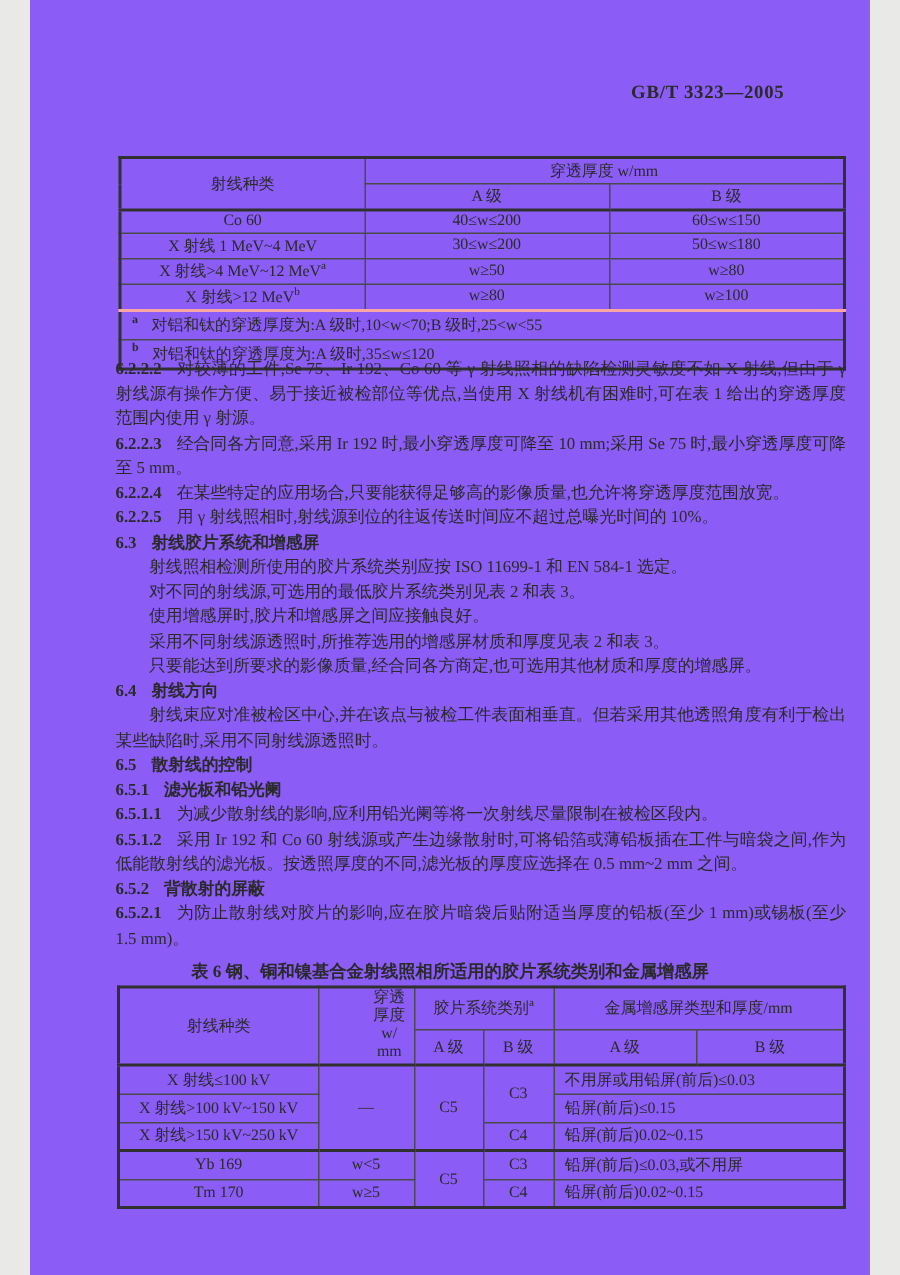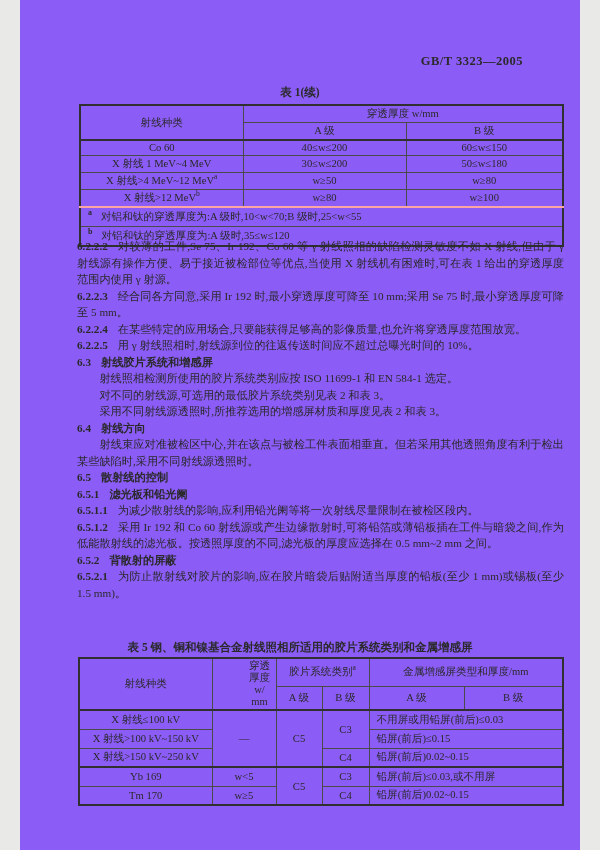--- a/index.html
+++ b/index.html
@@ -50,21 +50,20 @@
   .t2 tr.grp td { border-top:2px solid #303030; }
   .two-line div { line-height:12px;margin-left:31px; }
 </style>
 </head>
 <body>
 
 <div class="page">
 
   <div class="std-no">GB/T 3323—2005</div>
 
-  <div class="tbl-title t1-title">表 1(续)</div>
 
   <table class="t1">
     <colgroup>
         <col style="width:163px">
         <col style="width:163px">
         <col style="width:157px">
       </colgroup>
     <tbody>
         <tr class="h">
       <td rowspan="2" class="bb2">射线种类</td>
@@ -104,32 +103,34 @@
     </table>
 
   <div class="body-text">
       <p><span class="p-num">6.2.2.2</span>对较薄的工件,Se 75、Ir 192、Co 60 等 γ 射线照相的缺陷检测灵敏度不如 X 射线,但由于 γ 射线源有操作方便、易于接近被检部位等优点,当使用 X 射线机有困难时,可在表 1 给出的穿透厚度范围内使用 γ 射源。</p>
       <p><span class="p-num">6.2.2.3</span>经合同各方同意,采用 Ir 192 时,最小穿透厚度可降至 10 mm;采用 Se 75 时,最小穿透厚度可降至 5 mm。</p>
       <p><span class="p-num">6.2.2.4</span>在某些特定的应用场合,只要能获得足够高的影像质量,也允许将穿透厚度范围放宽。</p>
       <p><span class="p-num">6.2.2.5</span>用 γ 射线照相时,射线源到位的往返传送时间应不超过总曝光时间的 10%。</p>
       <p class="heading"><span class="p-num">6.3</span>射线胶片系统和增感屏</p>
       <p class="ind">射线照相检测所使用的胶片系统类别应按 ISO 11699-1 和 EN 584-1 选定。</p>
       <p class="ind">对不同的射线源,可选用的最低胶片系统类别见表 2 和表 3。</p>
+      <p class="ind">使用增感屏时,胶片和增感屏之间应接触良好。</p>
       <p class="ind">采用不同射线源透照时,所推荐选用的增感屏材质和厚度见表 2 和表 3。</p>
+      <p class="ind">只要能达到所要求的影像质量,经合同各方商定,也可选用其他材质和厚度的增感屏。</p>
       <p class="heading"><span class="p-num">6.4</span>射线方向</p>
       <p class="ind">射线束应对准被检区中心,并在该点与被检工件表面相垂直。但若采用其他透照角度有利于检出某些缺陷时,采用不同射线源透照时。</p>
       <p class="heading"><span class="p-num">6.5</span>散射线的控制</p>
       <p class="heading"><span class="p-num">6.5.1</span>滤光板和铅光阑</p>
       <p><span class="p-num">6.5.1.1</span>为减少散射线的影响,应利用铅光阑等将一次射线尽量限制在被检区段内。</p>
       <p><span class="p-num">6.5.1.2</span>采用 Ir 192 和 Co 60 射线源或产生边缘散射时,可将铅箔或薄铅板插在工件与暗袋之间,作为低能散射线的滤光板。按透照厚度的不同,滤光板的厚度应选择在 0.5 mm~2 mm 之间。</p>
       <p class="heading"><span class="p-num">6.5.2</span>背散射的屏蔽</p>
       <p><span class="p-num">6.5.2.1</span>为防止散射线对胶片的影响,应在胶片暗袋后贴附适当厚度的铅板(至少 1 mm)或锡板(至少 1.5 mm)。</p>
     </div>
 
-  <div class="tbl-title t2-title">表 5  钢、铜和镍基合金射线照相所适用的胶片系统类别和金属增感屏</div>
+  <div class="tbl-title t2-title">表 6  钢、铜和镍基合金射线照相所适用的胶片系统类别和金属增感屏</div>
 
   <table class="t2">
     <colgroup>
       <col style="width:133px">
         <col style="width:64px">
         <col style="width:46px">
       <col style="width:47px">
         <col style="width:95px">
         <col style="width:99px">
     </colgroup>

